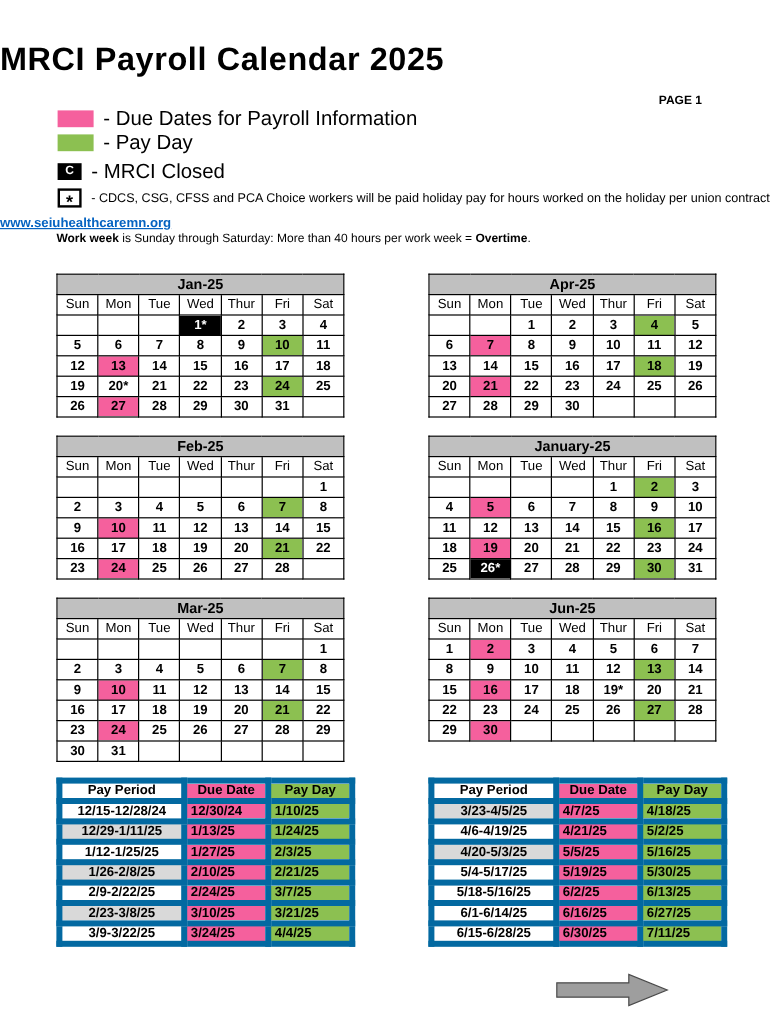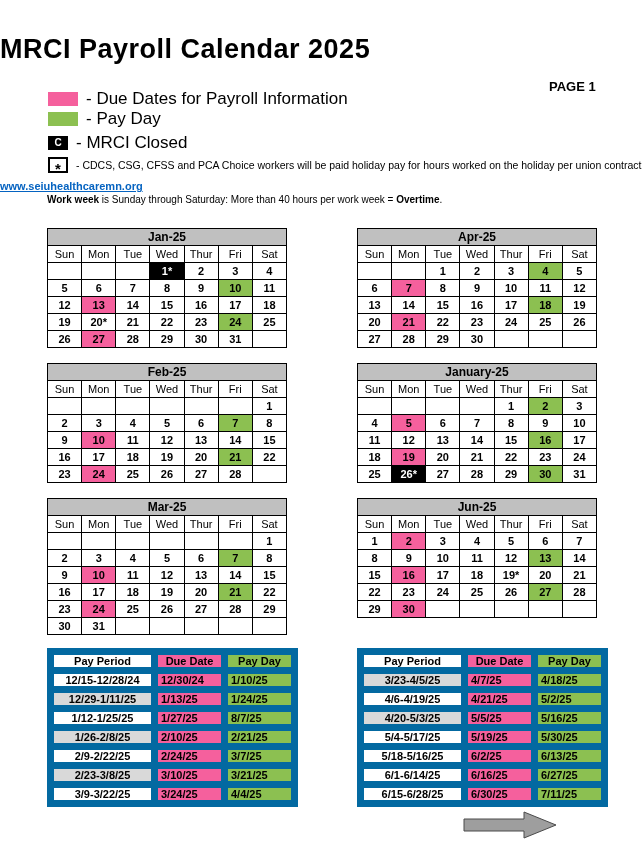--- a/index.html
+++ b/index.html
@@ -9,21 +9,21 @@
     --shade:#D9D9D9;
     --link:#0563C1;
     --arrowfill:#9E9E9E;
   }
   *{margin:0;padding:0;box-sizing:border-box;}
   html,body{background:#fff;}
   .page{position:relative;width:642px;height:851px;margin:0 auto;background:#fff;color:#000;
         font-family:"Liberation Sans",sans-serif;overflow:hidden;}
   .title{position:absolute;top:34px;left:0;width:100%;
          font-size:27px;font-weight:bold;letter-spacing:.5px;}
-  .page-label{position:absolute;top:79px;left:549px;font-size:13px;font-weight:bold;}
+  .page-label{position:absolute;top:79px;left:549px;font-size:10px;font-weight:bold;}
 
   .legend{position:absolute;top:89px;left:48px;width:586px;}
   .legend-row{display:flex;align-items:center;}
   .swatch{flex:0 0 auto;}
   .swatch.pink{width:30px;height:14px;background:var(--pink);}
   .swatch.green{width:30px;height:14px;background:var(--green);}
   .swatch.c{width:20px;height:14px;background:#000;color:#fff;text-align:center;
             font-size:10px;font-weight:bold;line-height:14px;}
   .swatch.star{width:20px;height:16px;background:#fff;border:2px solid #000;text-align:center;
                font-size:15px;font-weight:bold;line-height:20px;}
@@ -49,21 +49,21 @@
   .cal th{font-weight:normal;background:#fff;}
   .cal td{font-weight:bold;background:#fff;}
   .cal td.mtitle{background:var(--grayhdr);font-weight:bold;font-size:12px;}
   .cal td.pink{background:var(--pink);}
   .cal td.green{background:var(--green);}
   .cal td.black{background:#000;color:#fff;}
 
   .paytable{position:absolute;border-collapse:collapse;table-layout:fixed;}
   .paytable-0{left:47px;top:648px;}
   .paytable-1{left:357px;top:648px;}
-  .paytable td,.paytable th{border:7px solid #0369a1;height:17px;font-size:11px;font-weight:bold;
+  .paytable td,.paytable th{border:5px solid #0369a1;height:17px;font-size:11px;font-weight:bold;
                             padding:0 3px;text-align:left;white-space:nowrap;overflow:hidden;}
   .paytable th{text-align:center;}
   .paytable th.h0{background:#fff;}
   .paytable th.h1{background:var(--pink);}
   .paytable th.h2{background:var(--green);}
   .paytable td.period{background:#fff;text-align:center;}
   .paytable td.period.shaded{background:var(--shade);}
   .paytable td.due{background:var(--pink);}
   .paytable td.pay{background:var(--green);}
   .col-period{width:104px;}
@@ -514,21 +514,21 @@
           <td class="pay">1/10/25</td>
         </tr>
         <tr>
           <td class="period shaded">12/29-1/11/25</td>
           <td class="due">1/13/25</td>
           <td class="pay">1/24/25</td>
         </tr>
         <tr>
           <td class="period">1/12-1/25/25</td>
           <td class="due">1/27/25</td>
-          <td class="pay">8/7/25</td>
+          <td class="pay">2/3/25</td>
         </tr>
         <tr>
           <td class="period shaded">1/26-2/8/25</td>
           <td class="due">2/10/25</td>
           <td class="pay">2/21/25</td>
         </tr>
         <tr>
           <td class="period">2/9-2/22/25</td>
           <td class="due">2/24/25</td>
           <td class="pay">3/7/25</td>

